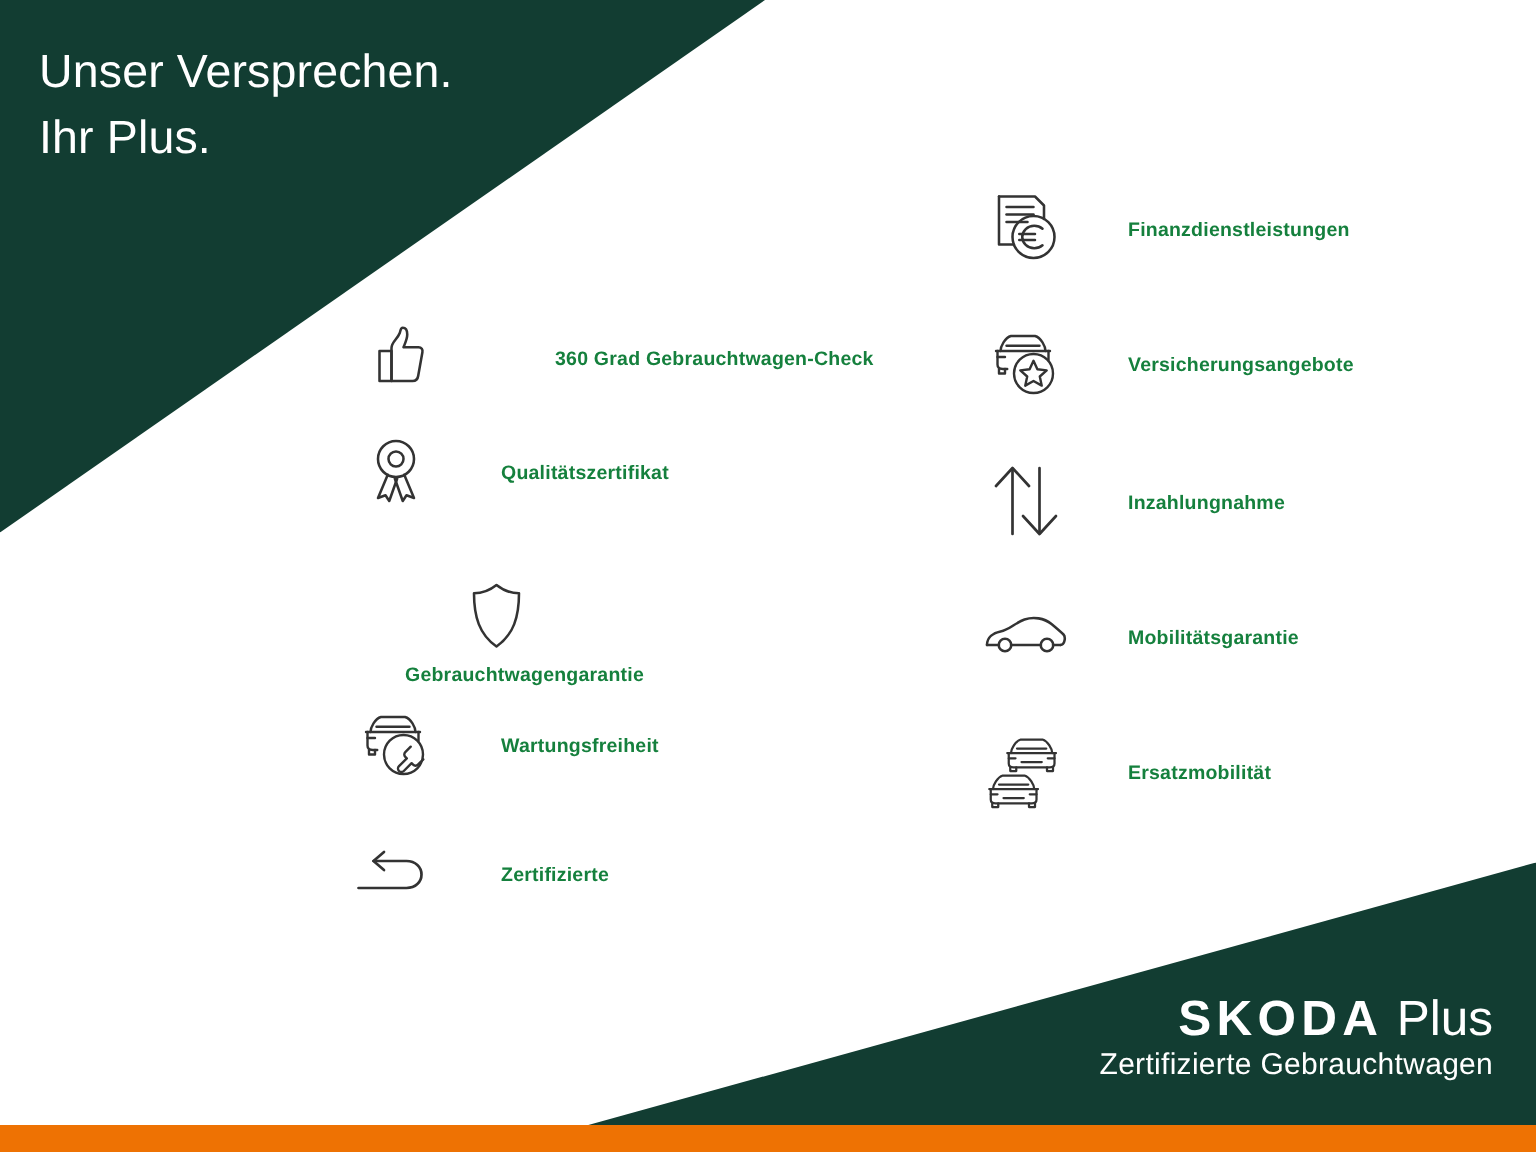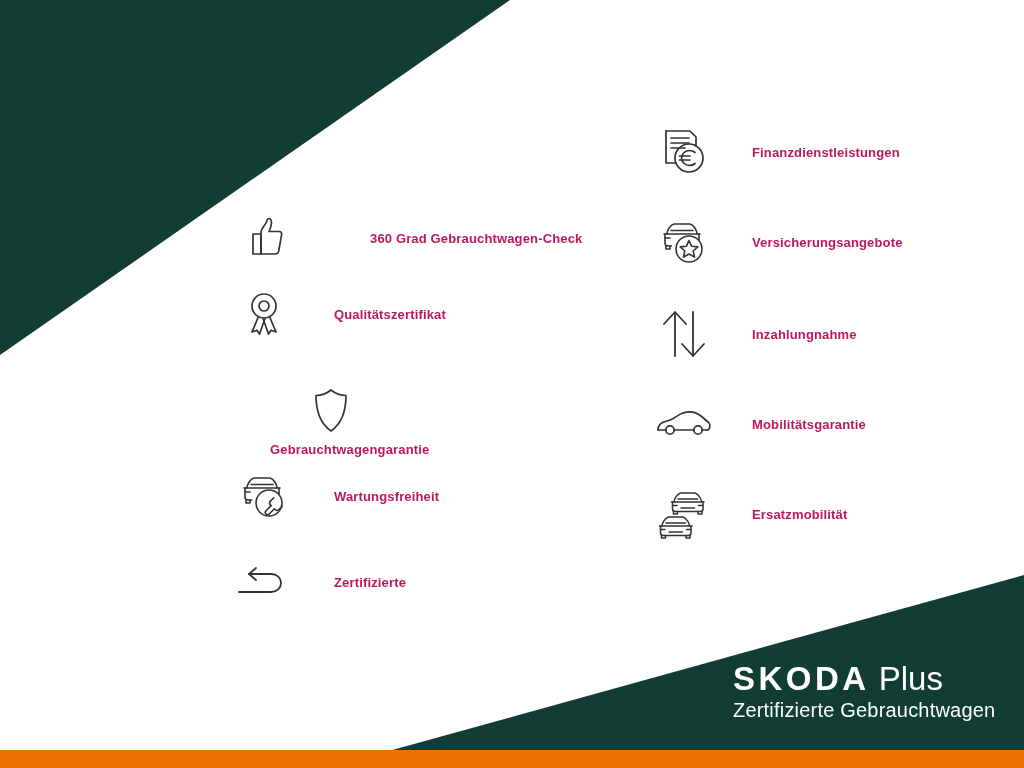--- a/index.html
+++ b/index.html
@@ -78,33 +78,33 @@
     justify-content: center;
   }
   .feature-icon svg {
     display: block;
     overflow: visible;
   }
   .feature-label {
     margin-left: 38px;
     font-size: 13px;
     font-weight: bold;
-    color: #be185d;
+    color: #15803d;
     letter-spacing: 0.15px;
     white-space: nowrap;
   }
   .col-right .feature-label { margin-left: 36px; }
 
   
   .logo-block {
     position: absolute;
     left: 733px;
     top: 662px;
     color: #ffffff;
-    text-align: left;
+    text-align: right;
   }
   .logo-main {
     font-size: 33px;
     font-weight: bold;
     line-height: 1;
     white-space: nowrap;
   }
   .logo-skoda {
     letter-spacing: 3.5px;
   }
@@ -124,20 +124,22 @@
 </style>
 </head>
 <body>
 
 <div id="stage">
 
   <div class="shape-green-top"></div>
   <div class="shape-green-bottom"></div>
   <div class="bar-orange"></div>
 
+  <div class="headline"><span>Unser Versprechen.</span>
+<span>Ihr Plus.</span></div>
 
   <div class="col col-left">
 
     <div class="feature" style="top:0px;gap:36px;">
       <span class="feature-icon">
         <svg width="50" height="50" viewBox="0 0 50 50" fill="none" stroke="#333" stroke-width="1.7" stroke-linejoin="round" stroke-linecap="round">
           <path d="M14 21 H22 V41 H14 Z"></path>
           <path d="M22 21 L22 19 C22 15 26 13 27.5 9 C28.2 7 28 5.5 29.5 5.5 C31.5 5.5 32.5 7.5 32.5 10 C32.5 13 31 16 30 18.5 H40 C42 18.5 43 20 42.6 21.8 L39.8 37.5 C39.5 39.8 38 41 36 41 H22 Z"></path>
         </svg>
       </span>

